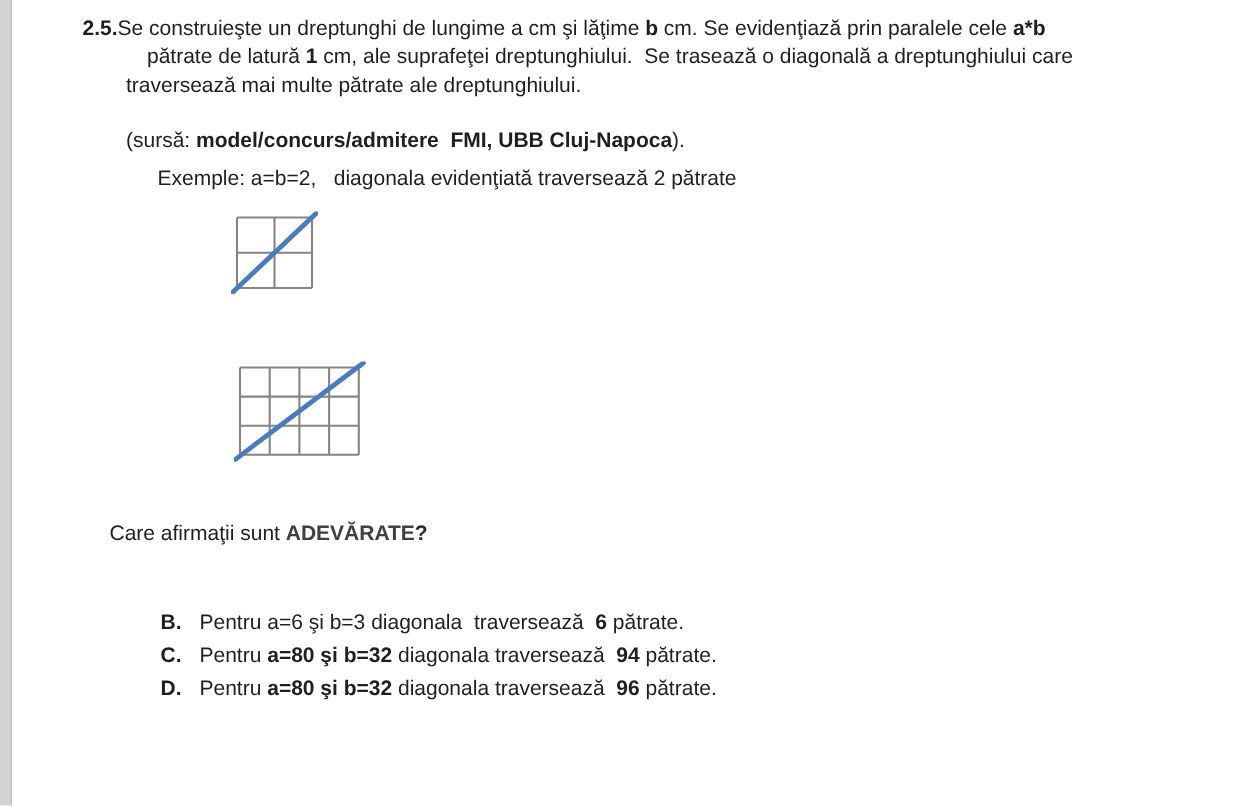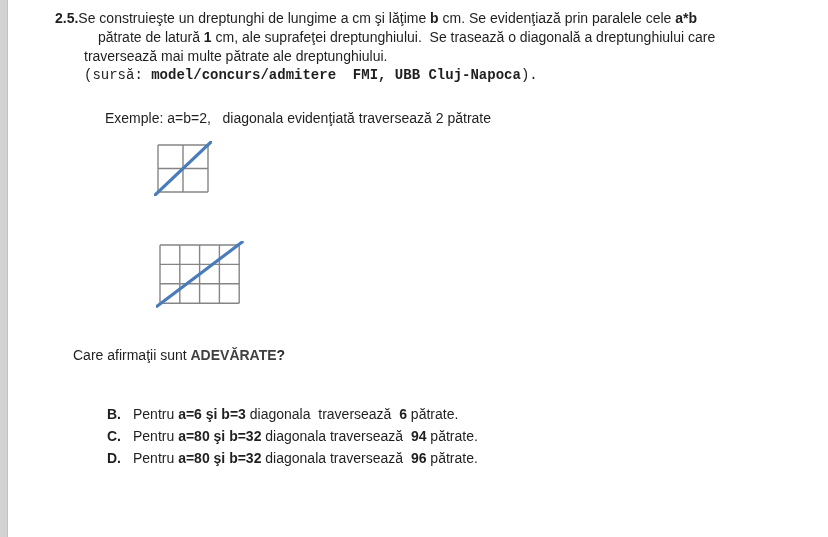--- a/index.html
+++ b/index.html
@@ -37,21 +37,21 @@
 </head>
 <body>
 
 <div class="page">
 
   <div class="edge-strip"></div>
 
   <div class="txt" style="left:55px; top:9px;"><span class="b">2.5.</span><span><span>Se construieşte un dreptunghi de lungime a cm şi lăţime </span><span style="font-weight: bold;">b</span><span> cm. Se evidenţiază prin paralele cele </span><span style="font-weight: bold;">a*b</span></span></div>
   <div class="txt" style="left:72px; top:28px;margin-left:26px;"><span>pătrate de latură </span><span style="font-weight: bold;">1</span><span> cm, ale suprafeţei dreptunghiului.  Se trasează o diagonală a dreptunghiului care</span></div>
   <div class="txt" style="left:84px; top:47px;"><span>traversează mai multe pătrate ale dreptunghiului.</span></div>
-  <div class="txt" style="left:84px; top:66px;font-family:Liberation Mono, monospace;"><span>(sursă: </span><span style="font-weight: bold;">model/concurs/admitere  FMI, UBB Cluj-Napoca</span><span>).</span></div>
+  <div class="txt" style="left:84px; top:84px;"><span>(sursă: </span><span style="font-weight: bold;">model/concurs/admitere  FMI, UBB Cluj-Napoca</span><span>).</span></div>
 
   <div class="txt" style="left:105px; top:109px;">Exemple: a=b=2,   diagonala evidenţiată traversează 2 pătrate</div>
   <div class="grid-fig" style="left:154px; top:141px;">
       <svg width="58" height="55">
         <line x1="4" y1="4" x2="4" y2="51" stroke="#858585" stroke-width="1.4"></line>
         <line x1="29" y1="4" x2="29" y2="51" stroke="#858585" stroke-width="1.4"></line>
         <line x1="54" y1="4" x2="54" y2="51" stroke="#858585" stroke-width="1.4"></line>
         <line x1="4" y1="4" x2="54" y2="4" stroke="#858585" stroke-width="1.4"></line>
         <line x1="4" y1="27.5" x2="54" y2="27.5" stroke="#858585" stroke-width="1.4"></line>
         <line x1="4" y1="51" x2="54" y2="51" stroke="#858585" stroke-width="1.4"></line>
@@ -69,17 +69,17 @@
         <line x1="4" y1="4" x2="83.2" y2="4" stroke="#858585" stroke-width="1.4"></line>
         <line x1="4" y1="23.4" x2="83.2" y2="23.4" stroke="#858585" stroke-width="1.4"></line>
         <line x1="4" y1="42.8" x2="83.2" y2="42.8" stroke="#858585" stroke-width="1.4"></line>
         <line x1="4" y1="62.199999999999996" x2="83.2" y2="62.199999999999996" stroke="#858585" stroke-width="1.4"></line>
         <line x1="1" y1="65.19999999999999" x2="86.2" y2="1" stroke="#4A7CBB" stroke-width="3.2" stroke-linecap="round"></line>
       </svg>
     </div>
 
   <div class="txt" style="left:73px; top:346px;"><span>Care afirmaţii sunt </span><span class="green">ADEVĂRATE</span><span class="qmark">?</span></div>
 
-  <div class="txt" style="left:107px; top:405px;"><span class="opt-letter">B.</span><span><span>Pentru </span><span style="font-weight: bold; margin-top: 38px;">a=6 şi b=3</span><span> diagonala  traversează  </span><span style="font-weight: bold;">6</span><span> pătrate.</span></span></div>
+  <div class="txt" style="left:107px; top:405px;"><span class="opt-letter">B.</span><span><span>Pentru </span><span style="font-weight: normal; margin-top: 38px;">a=6 şi b=3</span><span> diagonala  traversează  </span><span style="font-weight: bold;">6</span><span> pătrate.</span></span></div>
   <div class="txt" style="left:107px; top:427px;"><span class="opt-letter">C.</span><span><span>Pentru </span><span style="font-weight: bold;">a=80 şi b=32</span><span> diagonala traversează  </span><span style="font-weight: bold;">94</span><span> pătrate.</span></span></div>
   <div class="txt" style="left:107px; top:449px;"><span class="opt-letter">D.</span><span><span>Pentru </span><span style="font-weight: bold;">a=80 şi b=32</span><span> diagonala traversează  </span><span style="font-weight: bold; text-align: right;">96</span><span> pătrate.</span></span></div>
 
 </div>
 
 </body></html>

